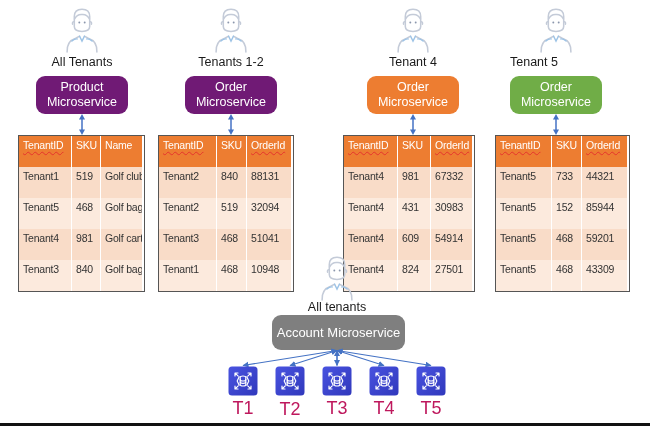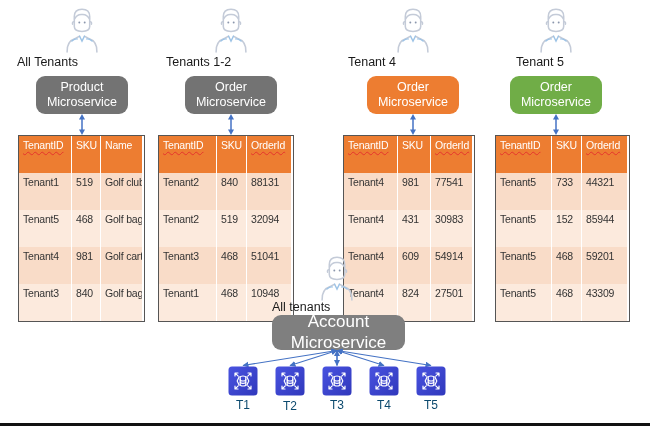--- a/index.html
+++ b/index.html
@@ -1,49 +1,49 @@
 <!DOCTYPE html>
 <html><head>
 <meta charset="utf-8">
 <style>
   html,body{margin:0;padding:0;background:#fff;}
   #canvas{position:relative;width:650px;height:429px;background:#ffffff;overflow:hidden;
           font-family:"Liberation Sans",sans-serif;}
 
   .person{position:absolute;width:54px;height:50px;}
-  .persona-label{position:absolute;width:130px;font-size:12.5px;color:#1a1a1a;}
+  .persona-label{position:absolute;width:130px;text-align:center;font-size:12.5px;color:#1a1a1a;}
 
   .svc{position:absolute;width:92px;height:38px;border-radius:9px;color:#fff;
        display:flex;align-items:center;justify-content:center;text-align:center;
        font-size:12.5px;line-height:1.2;padding:1px 4px;box-sizing:border-box;}
-  .svc.blue{background:#737373;}
+  .svc.blue{background:#701a75;}
   .svc.orange{background:#ED7D31;}
   .svc.green{background:#70AD47;}
-  .svc.gray{background:#7F7F7F;width:133px;height:35px;font-size:17px;}
+  .svc.gray{background:#7F7F7F;width:133px;height:35px;font-size:13px;}
 
   .varrow{position:absolute;width:10px;height:21px;}
 
   .dtable{position:absolute;top:135px;display:grid;border:1px solid #555;background:#fff;
           font-size:10.5px;letter-spacing:-0.2px;color:#333;}
-  .dtable .cell{height:37px;line-height:19px;padding-left:4px;overflow:hidden;
+  .dtable .cell{height:31px;line-height:19px;padding-left:4px;overflow:hidden;
                 white-space:nowrap;border-left:1px solid #fff;box-sizing:border-box;}
   .dtable .cell:nth-child(3n+1){border-left:none;}
   .dtable .h{background:#ED7D31;color:#fff;}
   .dtable .odd{background:#F9DCC8;}
   .dtable .even{background:#FCEADD;}
   .misspell{text-decoration-line:underline;text-decoration-style:wavy;
             text-decoration-color:#E5342C;text-decoration-thickness:1px;text-underline-offset:2px;}
 
   #t1{left:18px;width:125px;grid-template-columns:52px 29px 42px;}
   #t2{left:158px;width:134px;grid-template-columns:57px 30px 45px;}
   #t3{left:343px;width:130px;grid-template-columns:53px 33px 42px;}
   #t4{left:495px;width:133px;grid-template-columns:55px 30px 46px;}
 
   .dbicon{position:absolute;width:30px;height:30px;}
-  .dblabel{position:absolute;width:40px;text-align:center;font-size:12px;color:#0c4a6e;}
+  .dblabel{position:absolute;width:40px;text-align:center;font-size:18px;color:#be185d;}
   #bottom-line{position:absolute;left:0;top:423px;width:650px;height:3px;background:#111;}
   .fan{position:absolute;left:225px;top:348px;width:225px;height:20px;}
 </style>
 </head>
 <body>
 
 <svg width="0" height="0" style="position:absolute">
   <defs>
     <linearGradient id="dbg" x1="0" y1="0" x2="1" y2="1">
       <stop offset="0" stop-color="#4953E0"></stop>
@@ -154,36 +154,36 @@
   <div class="svc orange" style="left:367px;top:76px">Order Microservice</div>
   <svg class="varrow" style="left:408px;top:114px" viewBox="0 0 10 21">
       <use href="#vArrG"></use>
     </svg>
   <div class="dtable" id="t3">
     <div class="cell h"><span class="misspell">TenantID</span></div>
     <div class="cell h"><span>SKU</span></div>
     <div class="cell h"><span class="misspell">OrderId</span></div>
     <div class="cell odd">Tenant4</div>
     <div class="cell odd">981</div>
-    <div class="cell odd">77541</div>
+    <div class="cell odd">67332</div>
     <div class="cell even">Tenant4</div>
     <div class="cell even">431</div>
     <div class="cell even">30983</div>
     <div class="cell odd">Tenant4</div>
     <div class="cell odd">609</div>
     <div class="cell odd">54914</div>
     <div class="cell even">Tenant4</div>
     <div class="cell even">824</div>
     <div class="cell even">27501</div>
   </div>
 
   <svg class="person" style="left:529px;top:4px" viewBox="0 0 56 52">
       <use href="#personG"></use>
     </svg>
-  <div class="persona-label" style="left:516px;top:55px">Tenant 5</div>
+  <div class="persona-label" style="left:469px;top:55px">Tenant 5</div>
   <div class="svc green" style="left:510px;top:76px">Order Microservice</div>
   <svg class="varrow" style="left:551px;top:114px" viewBox="0 0 10 21">
       <use href="#vArrG"></use>
     </svg>
   <div class="dtable" id="t4">
     <div class="cell h"><span class="misspell">TenantID</span></div>
     <div class="cell h"><span>SKU</span></div>
     <div class="cell h"><span class="misspell">OrderId</span></div>
     <div class="cell odd">Tenant5</div>
     <div class="cell odd">733</div>

